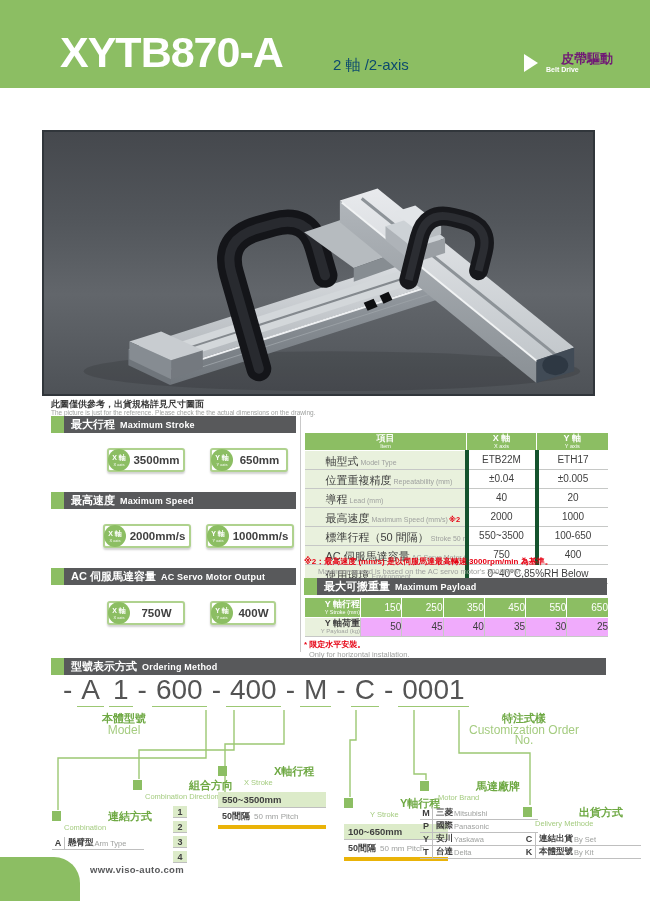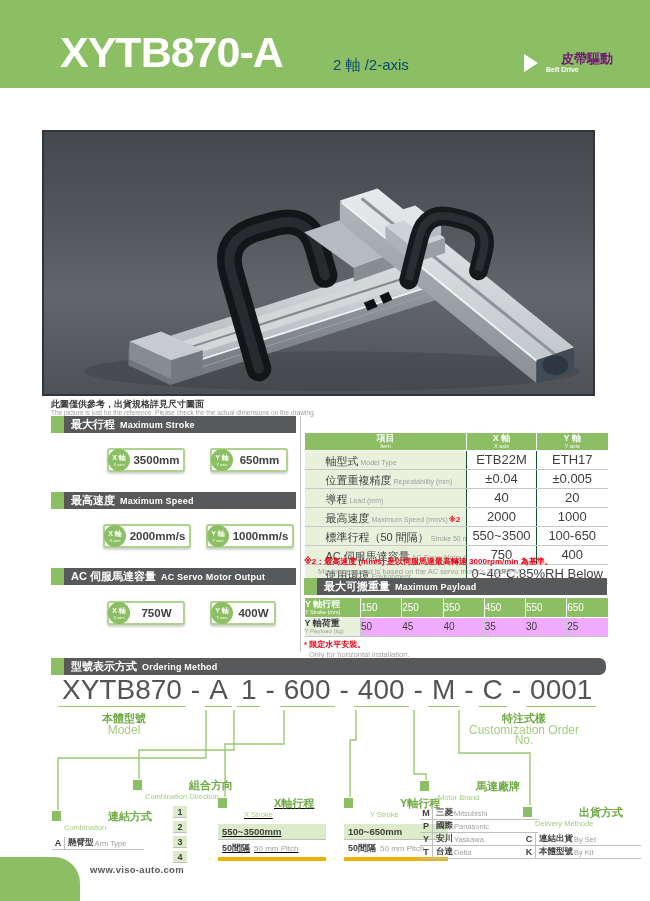--- a/index.html
+++ b/index.html
@@ -48,32 +48,32 @@
   .divider{position:absolute;left:300px;top:416px;width:1px;height:236px;background:#c9c9c9;}
 
   
   table{border-collapse:collapse;table-layout:fixed;}
   .spec-table{position:absolute;left:304px;top:433px;width:303px;}
   .spec-table td{padding:0;height:15px;overflow:hidden;}
   .spec-table .sh td{height:17px;background:#8CBE63;text-align:center;border-left:1px solid #fff;border-bottom:1px solid #fff;}
   .h-zh{font-size:9px;font-weight:bold;color:#fff;line-height:9px;}
   .h-en{font-size:5.5px;color:#fff;line-height:6px;}
   .spec-table .c0{background:#E9F1DD;padding-left:5px;border-bottom:1px solid #c6c8c6;white-space:nowrap;}
-  .spec-table .cv{background:#fff;text-align:center;border-bottom:1px solid #c6c8c6;border-left:1px solid #14532d;
-                  font-size:13px;color:#3f3f3f;}
+  .spec-table .cv{background:#fff;text-align:center;border-bottom:1px solid #c6c8c6;border-left:4px solid #14532d;
+                  font-size:10px;color:#3f3f3f;}
   .l-zh{font-size:11px;color:#3f3f3f;padding-left:16px;}
   .l-en{font-size:7px;color:#9FA19F;margin-left:2px;}
   .l-mark{font-size:7.5px;font-weight:bold;color:#E60012;margin-left:1px;}
 
   .footnote-red{font-size:8px;font-weight:bold;color:#E60012;line-height:10px;white-space:nowrap;}
   .footnote-gray{font-size:7.5px;color:#9FA19F;line-height:9px;padding-left:14px;white-space:nowrap;}
 
   
   .payload-table{position:absolute;left:304px;top:598px;width:304px;}
-  .payload-table td{padding:0;height:19px;text-align:left;overflow:hidden;}
+  .payload-table td{padding:0;height:19px;text-align:right;overflow:hidden;}
   .payload-table .ph{background:#8CBE63;border-left:1px solid #fff;border-bottom:1px solid #fff;color:#fff;font-size:10px;}
   .p-zh{font-size:9px;font-weight:bold;color:#fff;line-height:10px;}
   .p-en{font-size:5.5px;color:#fff;line-height:6px;}
   .payload-table .pl{background:#E9F1DD;border-bottom:1px solid #c6c8c6;}
   .pl .l1{font-size:9px;font-weight:bold;color:#3f3f3f;line-height:10px;}
   .pl .l2{font-size:6px;color:#9FA19F;line-height:7px;}
   .payload-table .pv{background:#f0abfc;border-left:1px solid #c6c8c6;border-bottom:1px solid #c6c8c6;font-size:10px;color:#3f3f3f;}
 
   
   .model-line{position:absolute;left:58px;top:674px;display:flex;align-items:baseline;
@@ -362,28 +362,27 @@
       <td class="pv">25</td>
     </tr>
   </tbody>
     </table>
 
   <div class="abs" style="left:304px;top:640px;">
     <div class="footnote-red">* 限定水平安裝。</div>
     <div class="footnote-gray" style="padding-left:5px;">Only for horizontal installation.</div>
   </div>
 
-  <div class="bar" style="left:51px;top:658px;width:555px;border-radius:7px;">
+  <div class="bar" style="left:51px;top:658px;width:555px;">
     <div class="sq"></div>
     <span class="bzh">型號表示方式</span>
     <span class="ben">Ordering Method</span>
   </div>
 
   <div class="model-line">
-    <span class="seg">XYTB870</span>
     <span class="dash">-</span>
     <span class="seg">A</span>
     <span class="seg gap">1</span>
     <span class="dash">-</span>
     <span class="seg">600</span>
     <span class="dash">-</span>
     <span class="seg">400</span>
     <span class="dash">-</span>
     <span class="seg">M</span>
     <span class="dash">-</span>
@@ -430,21 +429,21 @@
       <div class="gsq"></div>
       <span class="g-zh">組合方向</span>
     </div>
     <div class="g-sub">Combination Direction</div>
     <div class="num">1</div>
     <div class="num">2</div>
     <div class="num">3</div>
     <div class="num">4</div>
   </div>
 
-  <div class="ogroup" style="left:218px;top:797px;width:108px;text-decoration:underline;">
+  <div class="ogroup" style="left:218px;top:765px;width:108px;">
     <div class="g-title">
       <div class="gsq"></div>
       <span class="g-zh">X軸行程</span>
     </div>
     <div class="g-sub sub-c">X Stroke</div>
     <div class="range">550~3500mm</div>
     <div class="pitch">
       <span class="pitch-zh">50間隔</span>
       <span class="pitch-en">50 mm Pitch</span>
     </div>

